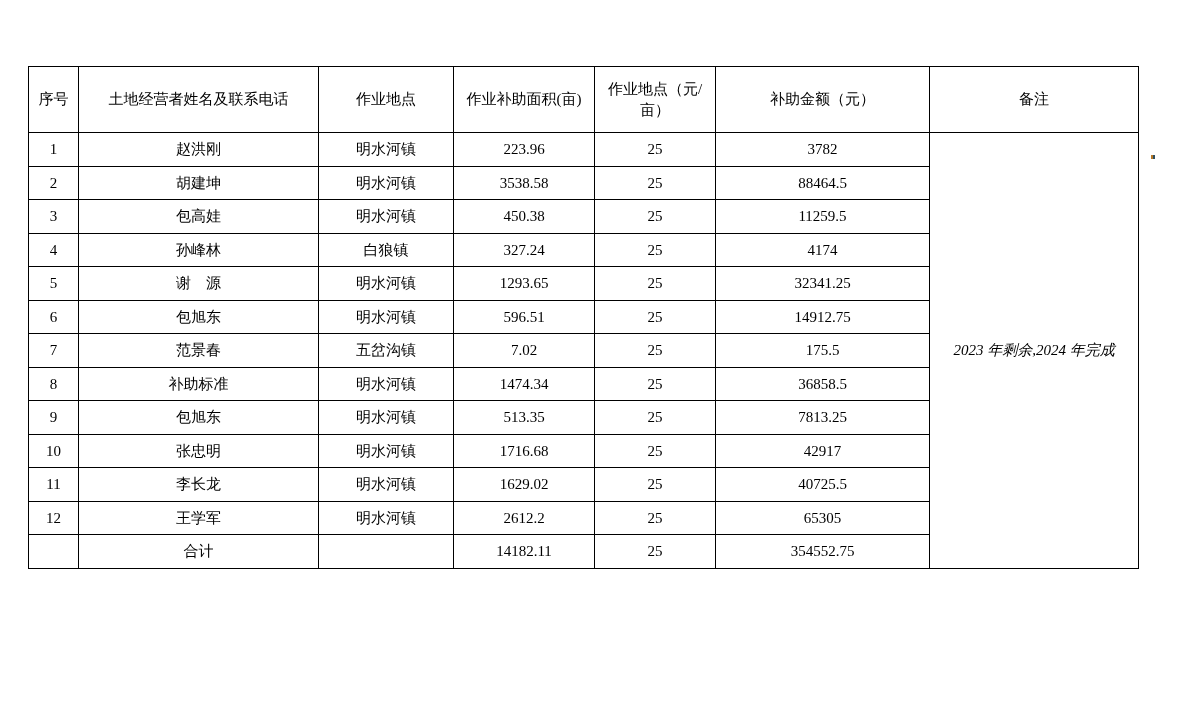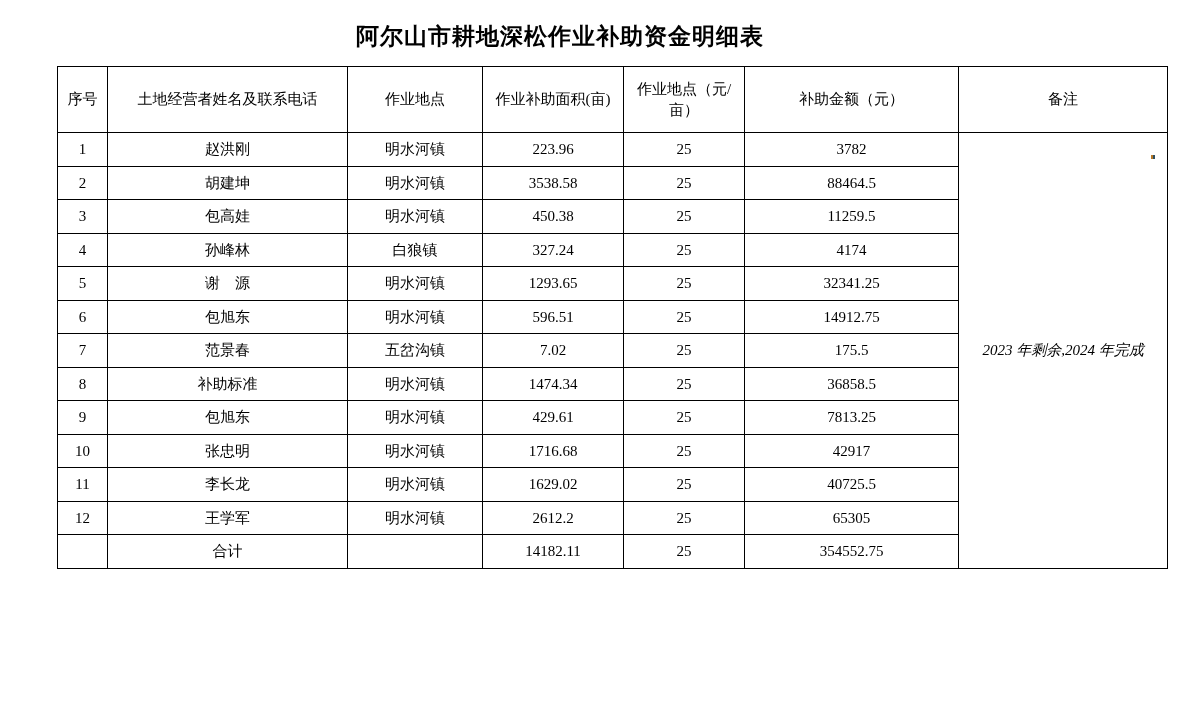--- a/index.html
+++ b/index.html
@@ -25,21 +25,20 @@
     font-size: 23px;
     font-weight: bold;
     letter-spacing: 1px;
   }
   table.subsidy {
     position: absolute;
     left: 28px;
     top: 66px;
     border-collapse: collapse;
     table-layout: fixed;
-    margin-left: 29px;
   }
   table.subsidy th,
   table.subsidy td {
     border: 1px solid #000000;
     text-align: center;
     vertical-align: middle;
     font-size: 15px;
     font-weight: normal;
     padding: 0 4px;
     overflow: hidden;
@@ -64,21 +63,20 @@
     width: 4px;
     height: 4px;
     background: linear-gradient(90deg, #b87a28 0%, #b87a28 45%, #2e4e60 45%, #2e4e60 100%);
   }
 </style>
 </head>
 <body>
 
 <div class="page">
 
-  <div class="doc-title">阿尔山市耕地深松作业补助资金明细表</div>
 
   <table class="subsidy">
     <colgroup>
       <col style="width:50px">
         <col style="width:240px">
         <col style="width:135px">
       <col style="width:141px">
         <col style="width:121px">
         <col style="width:214px">
       <col style="width:209px">
@@ -157,21 +155,21 @@
         <td>补助标准</td>
         <td>明水河镇</td>
         <td>1474.34</td>
         <td>25</td>
         <td>36858.5</td>
       </tr>
       <tr class="data-row">
         <td>9</td>
         <td>包旭东</td>
         <td>明水河镇</td>
-        <td>429.61</td>
+        <td>513.35</td>
         <td>25</td>
         <td>7813.25</td>
       </tr>
       <tr class="data-row">
         <td>10</td>
         <td>张忠明</td>
         <td>明水河镇</td>
         <td>1716.68</td>
         <td>25</td>
         <td>42917</td>

